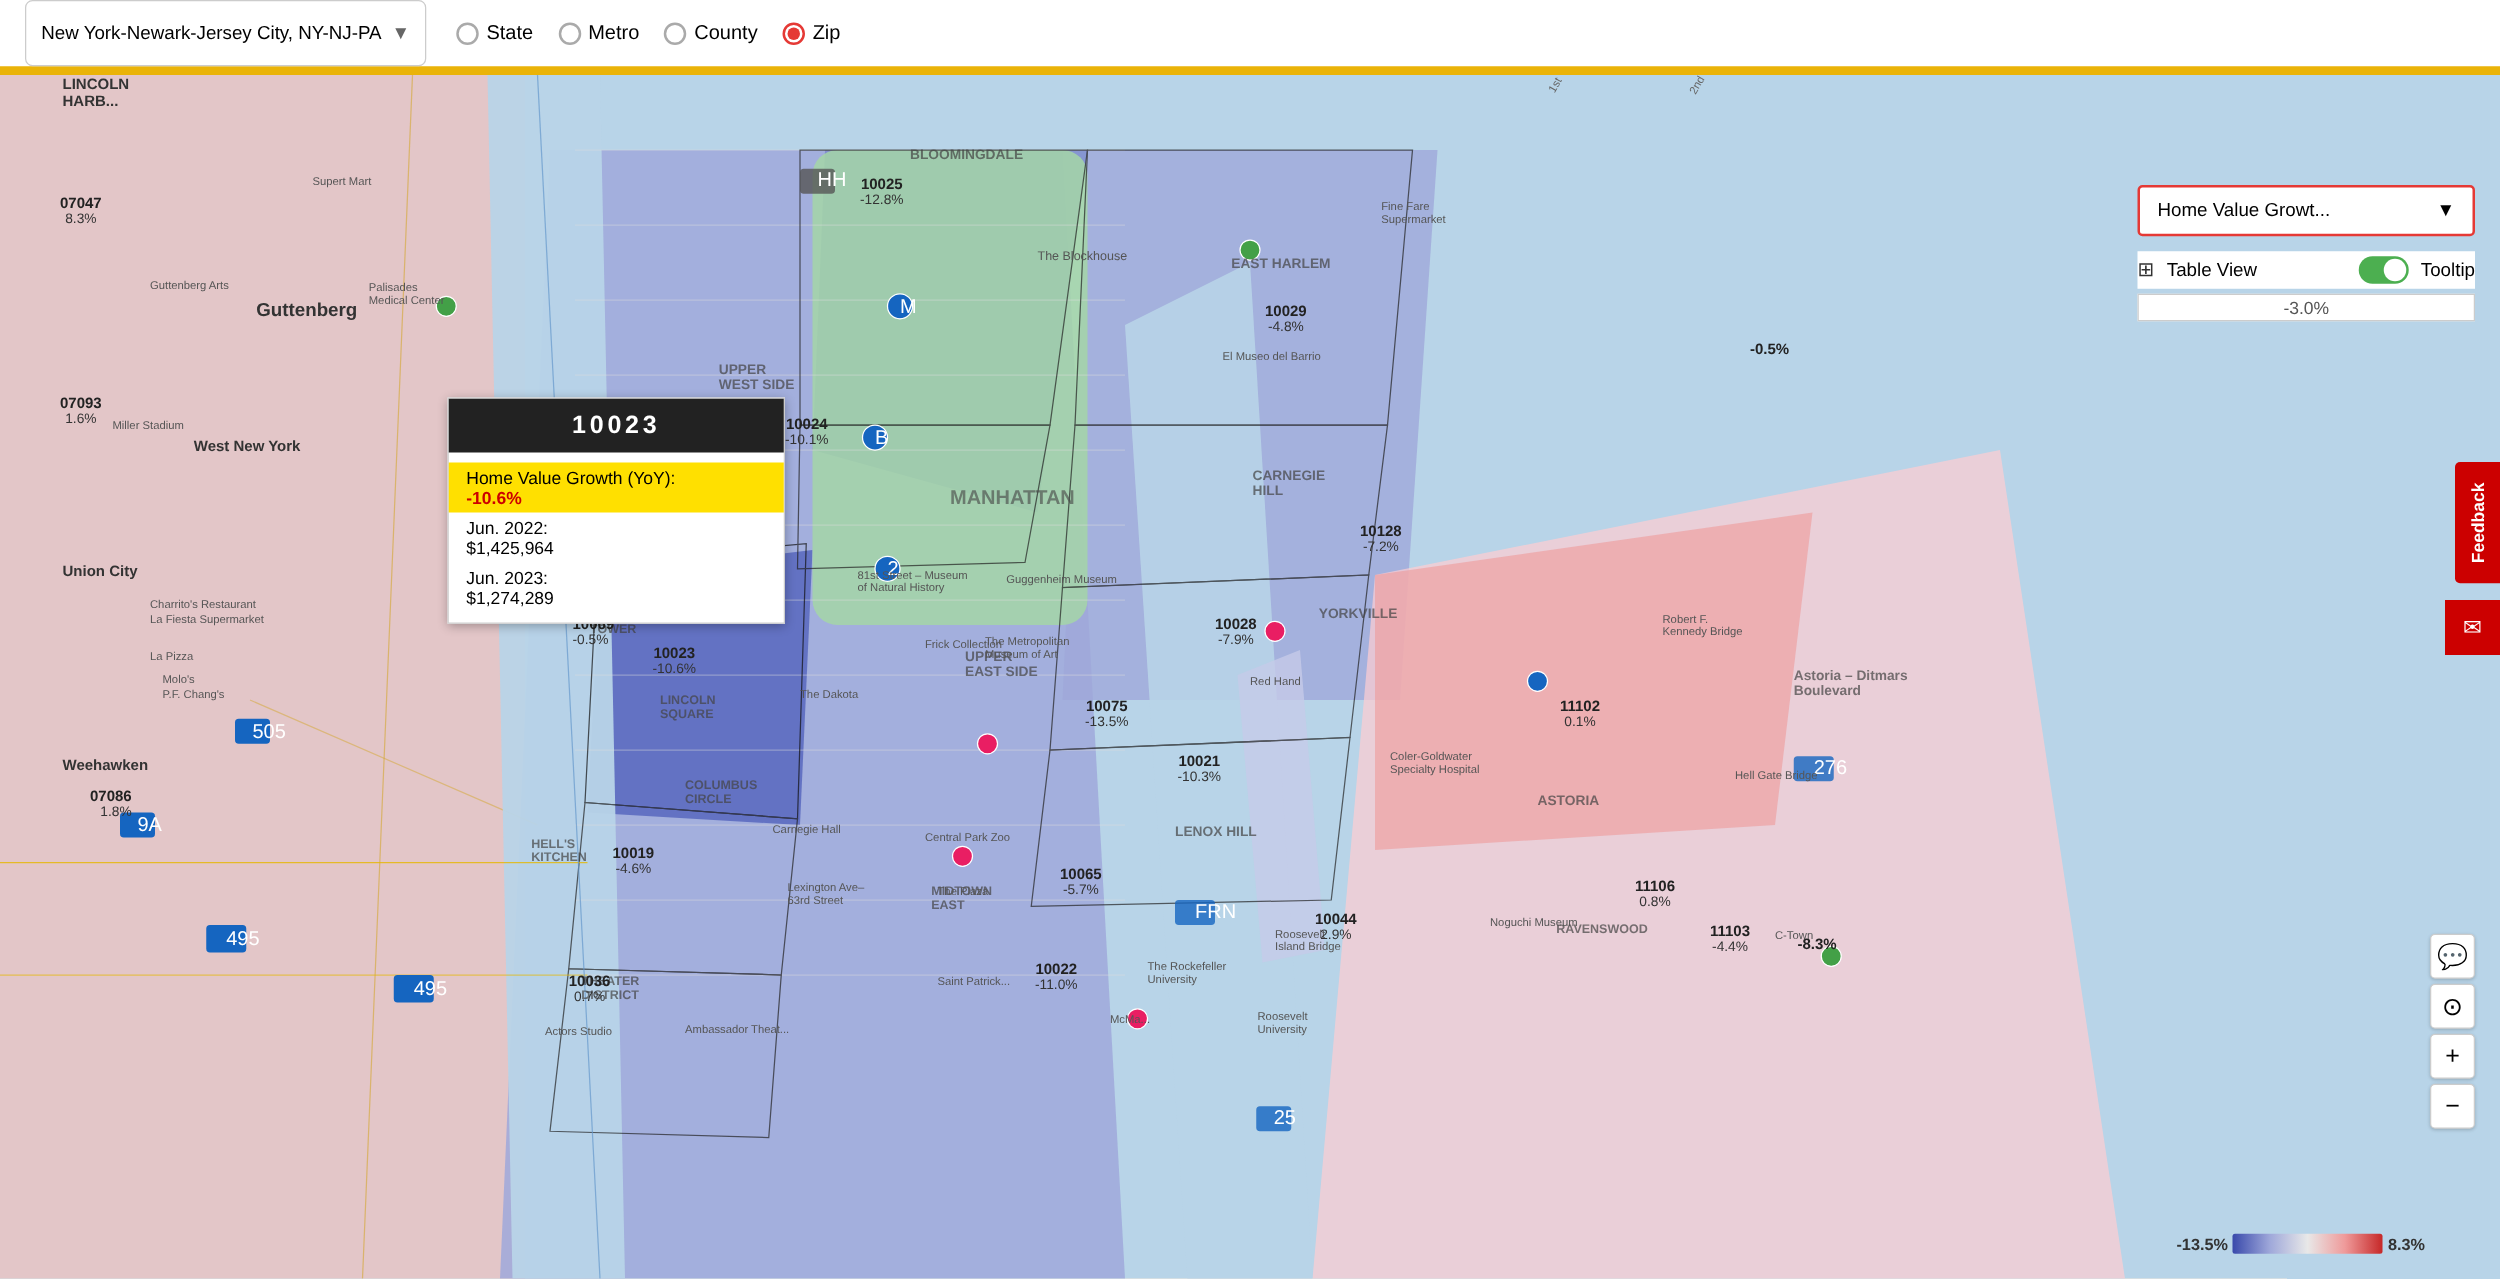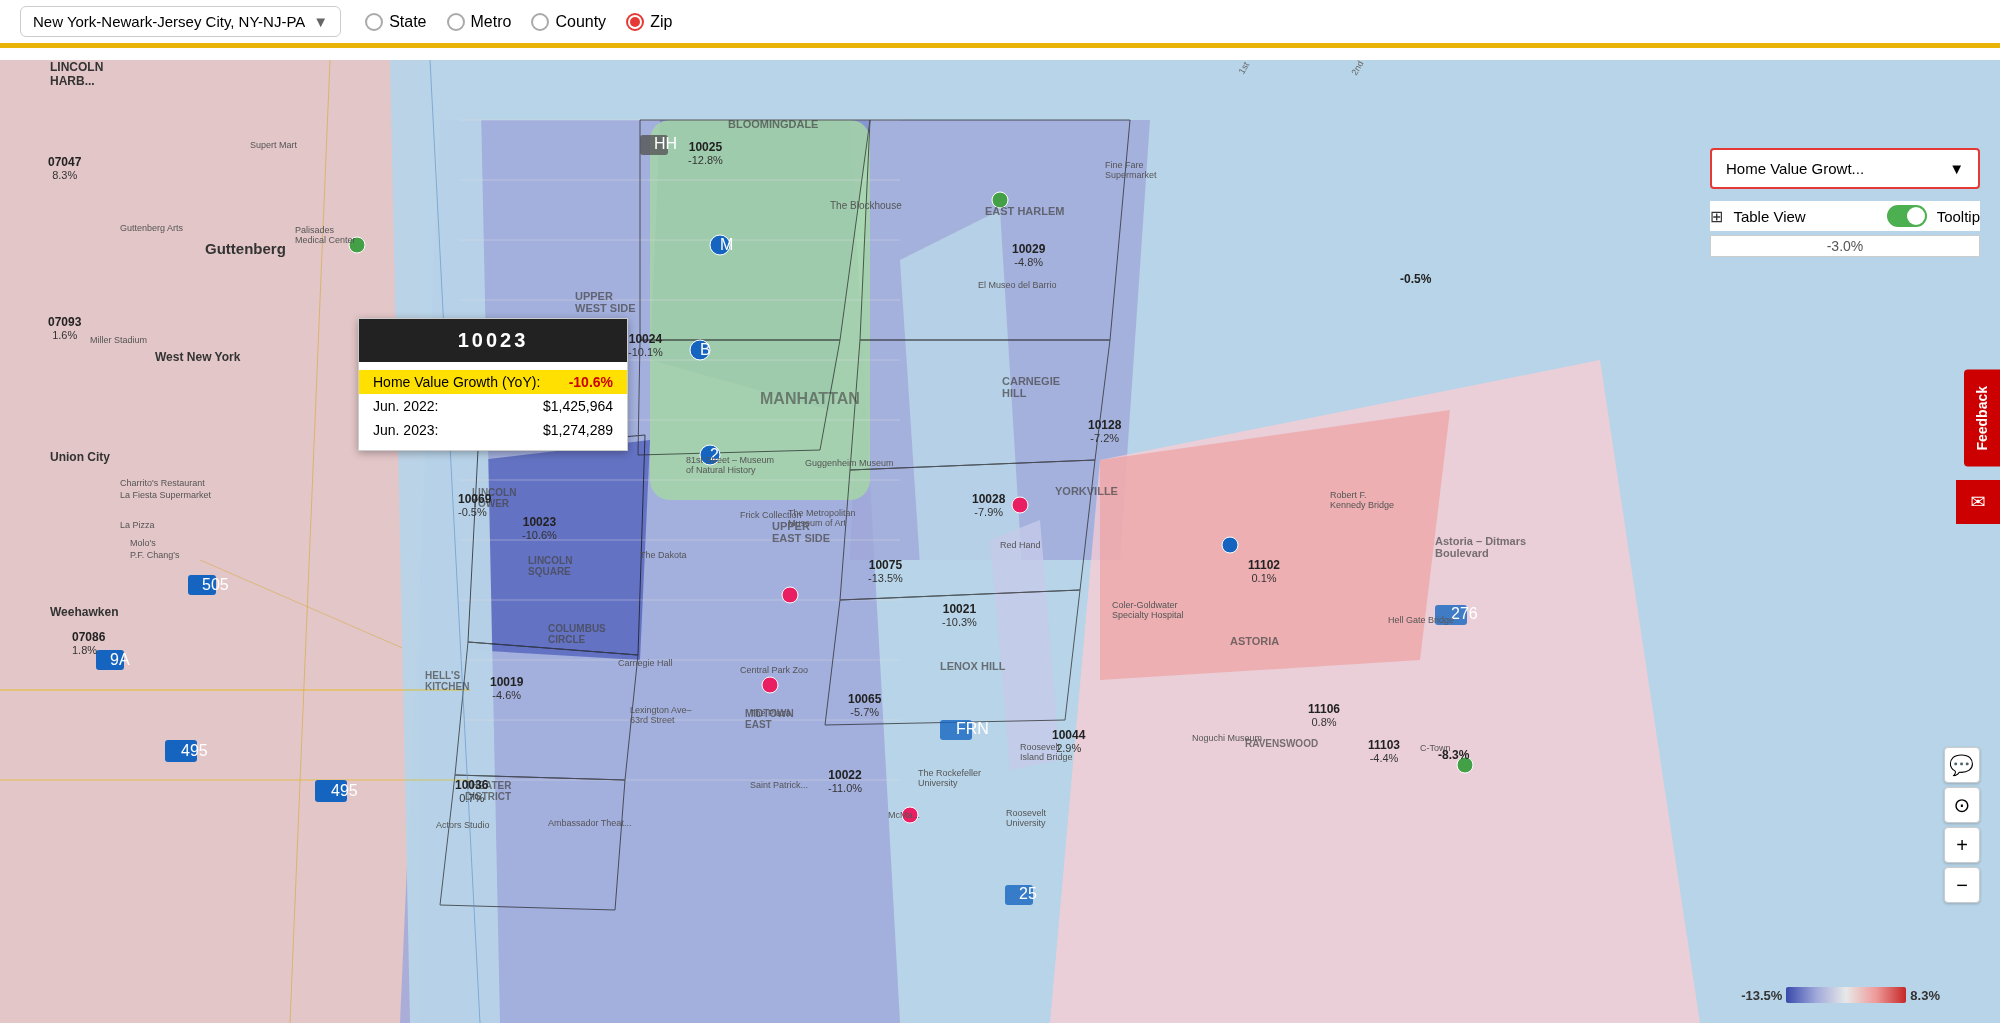--- a/index.html
+++ b/index.html
@@ -2,25 +2,24 @@
 <html><head>
   <meta charset="utf-8">
   <style>
     * { margin: 0; padding: 0; box-sizing: border-box; }
     body { width: 2000px; height: 1023px; overflow: hidden; font-family: Arial, sans-serif; position: relative; }
 
     
     #topbar {
       position: absolute;
       top: 0; left: 0; right: 0;
-      height: 48px;
-      background: #fff;
-      border-bottom: 5px solid #eab308;
-      display: flex;
-      align-items: center;
+      height: 60px;
+      background: #fff;
+      border-bottom: 7px solid #eab308;
+      display: flex;
       padding: 0 20px;
       gap: 24px;
       z-index: 100;
     }
     .location-select {
       display: flex;
       align-items: center;
       gap: 8px;
       background: #fff;
       border: 1px solid #ccc;
@@ -98,20 +97,21 @@
       letter-spacing: 3px;
     }
     #tooltip-popup .popup-body {
       padding: 8px 14px;
     }
     #tooltip-popup .popup-row {
       display: flex;
       justify-content: space-between;
       font-size: 14px;
       padding: 4px 0;
+      flex-direction: column;
     }
     #tooltip-popup .highlight-row {
       background: #ffe000;
       margin: 0 -14px;
       padding: 4px 14px;
     }
     #tooltip-popup .highlight-row .val {
       color: #c00;
       font-weight: bold;
     }
@@ -475,21 +475,21 @@
   <div style="position:absolute;top:3px;left:1238px;font-size:9px;color:#666;pointer-events:none;transform:rotate(-60deg)">1st</div>
 
   <div style="position:absolute;top:95px;left:48px;text-align:center;pointer-events:none">
     <div style="font-size:12px;font-weight:bold;color:#222">07047</div>
     <div style="font-size:11px;color:#333">8.3%</div>
   </div>
   <div style="position:absolute;top:255px;left:48px;text-align:center;pointer-events:none">
     <div style="font-size:12px;font-weight:bold;color:#222">07093</div>
     <div style="font-size:11px;color:#333">1.6%</div>
   </div>
-  <div style="position:absolute;top:570px;left:72px;text-align:left;pointer-events:none">
+  <div style="position:absolute;top:570px;left:72px;text-align:right;pointer-events:none">
     <div style="font-size:12px;font-weight:bold;color:#222">07086</div>
     <div style="font-size:11px;color:#333">1.8%</div>
   </div>
   <div style="position:absolute;top:80px;left:688px;text-align:center;pointer-events:none">
     <div style="font-size:12px;font-weight:bold;color:#222">10025</div>
     <div style="font-size:11px;color:#333">-12.8%</div>
   </div>
   <div style="position:absolute;top:272px;left:628px;text-align:center;pointer-events:none">
     <div style="font-size:12px;font-weight:bold;color:#222">10024</div>
     <div style="font-size:11px;color:#333">-10.1%</div>

